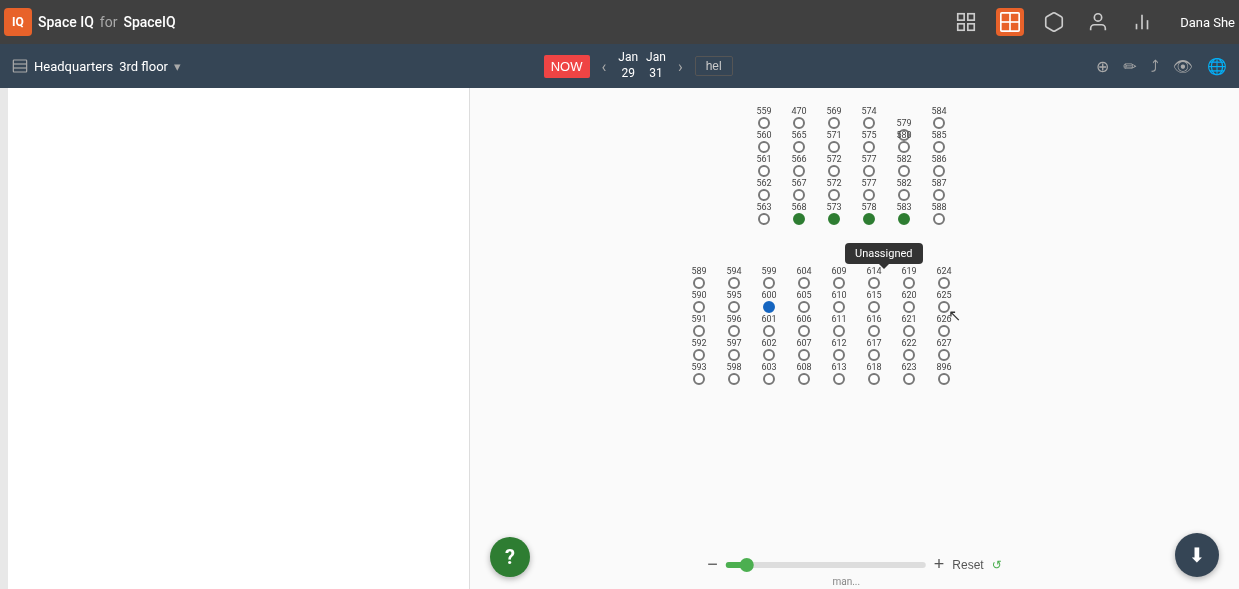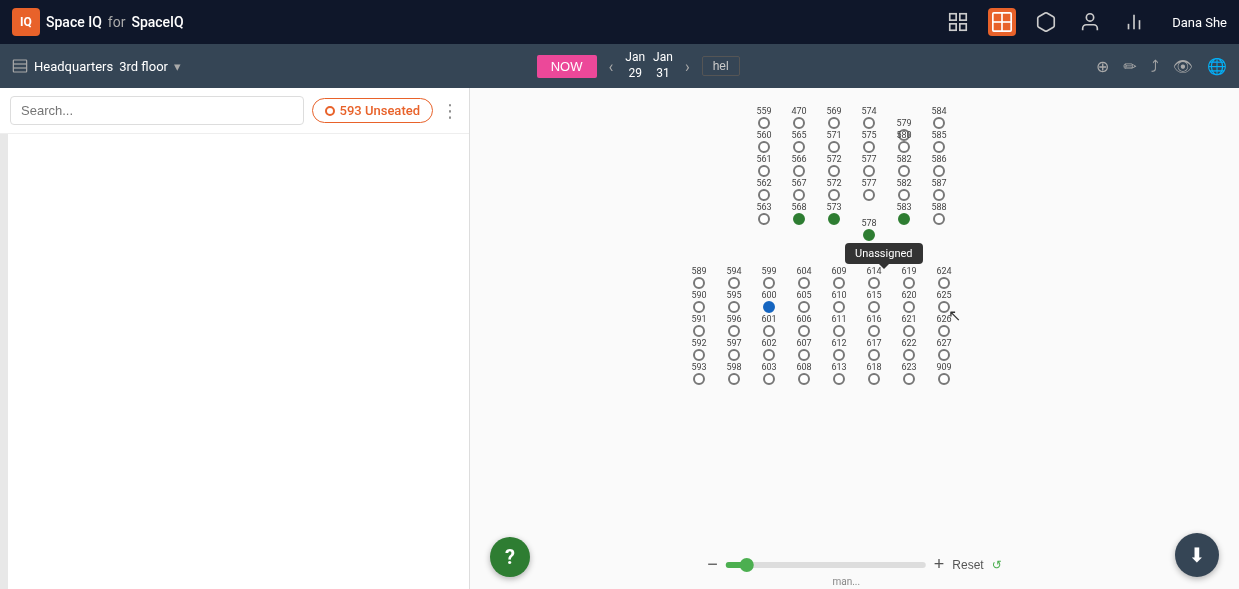--- a/index.html
+++ b/index.html
@@ -2,23 +2,23 @@
 <html><head>
   <meta charset="utf-8">
   <style>
     * { box-sizing: border-box; margin: 0; padding: 0; }
     body { font-family: 'Roboto', Arial, sans-serif; background: #f0f0f0; width: 1239px; height: 589px; overflow: hidden; }
 
     
     .top-nav {
       display: flex;
       align-items: center;
-      background: #0f172a;
+      background: #404040;
       height: 44px;
-      padding: 0 12px;
+      padding: 0 4px;
       color: white;
       justify-content: space-between;
     }
     .top-nav-left { display: flex; align-items: center; gap: 8px; }
     .logo { display: flex; align-items: center; gap: 6px; }
     .logo-icon {
       width: 28px; height: 28px;
       background: #e8622a;
       border-radius: 4px;
       display: flex; align-items: center; justify-content: center;
@@ -46,22 +46,22 @@
       color: white;
       justify-content: space-between;
     }
     .sub-nav-left { display: flex; align-items: center; gap: 8px; }
     .floor-selector {
       display: flex; align-items: center; gap: 6px;
       font-size: 13px; color: white; cursor: pointer;
     }
     .sub-nav-center { display: flex; align-items: center; gap: 8px; }
     .now-btn {
-      background: #ec4899; color: white;
-      border: none; padding: 4px 14px;
+      background: #ef4444; color: white;
+      border: none; padding: 4px 7px;
       font-size: 13px; cursor: pointer;
       border-radius: 2px;
       text-align: right;
     }
     .nav-arrow { color: #aaa; cursor: pointer; font-size: 16px; padding: 0 4px; }
     .date-label { color: white; font-size: 12px; text-align: center; line-height: 1.3; }
     .help-btn {
       background: transparent; border: 1px solid #555;
       color: #ccc; padding: 2px 10px; font-size: 12px;
       cursor: pointer; border-radius: 2px;
@@ -294,28 +294,20 @@
     <span class="sub-icon">✏</span>
     <span class="sub-icon">⤴</span>
     <span class="sub-icon">👁</span>
     <span class="sub-icon">🌐</span>
   </div>
 </div>
 
 <div class="main-layout">
 
   <div class="left-panel">
-    <div class="search-bar">
-      <input class="search-input" type="text" placeholder="Search..." style="">
-      <div class="unseated-badge">
-        <span class="unseated-dot"></span>
-        <span>593 Unseated</span>
-      </div>
-      <span class="more-icon">⋮</span>
-    </div>
 
     <div style="display:flex; flex:1;">
       <div style="width:8px; background:#e8e8e8; flex-shrink:0;"></div>
       <div style="flex:1; background:white;"></div>
     </div>
   </div>
 
   <div class="map-area" style="position:relative;">
 
     <div id="upper-seats" style="position:absolute; top:18px; left:280px;">
@@ -421,21 +413,21 @@
           <div class="seat-circle empty"></div>
         </div>
         <div class="seat-item" style="left: 35px; top: 96px; position: absolute; width: 28px; text-align: center;">
           <span style="font-size: 9px; color: rgb(68, 68, 68);">568</span>
           <div class="seat-circle green"></div>
         </div>
         <div class="seat-item" style="left: 70px; top: 96px; position: absolute; width: 28px; text-align: center;">
           <span style="font-size: 9px; color: rgb(68, 68, 68);">573</span>
           <div class="seat-circle green"></div>
         </div>
-        <div class="seat-item" style="left: 105px; top: 96px; position: absolute; width: 28px; text-align: center; margin-top: 16px;">
+        <div class="seat-item" style="left: 105px; top: 96px; position: absolute; width: 28px; text-align: center;">
           <span style="font-size: 9px; color: rgb(68, 68, 68);">578</span>
           <div class="seat-circle green"></div>
         </div>
         <div class="seat-item" style="left: 140px; top: 96px; position: absolute; width: 28px; text-align: center;">
           <span style="font-size: 9px; color: rgb(68, 68, 68);">583</span>
           <div class="seat-circle green"></div>
         </div>
         <div class="seat-item" style="left: 175px; top: 96px; position: absolute; width: 28px; text-align: center;">
           <span style="font-size: 9px; color: rgb(68, 68, 68);">588</span>
           <div class="seat-circle empty"></div>
@@ -594,21 +586,21 @@
         </div>
         <div class="seat-item" style="left: 175px; top: 96px; position: absolute; width: 28px; text-align: center;">
           <span style="font-size: 9px; color: rgb(68, 68, 68);">618</span>
           <div class="seat-circle empty"></div>
         </div>
         <div class="seat-item" style="left: 210px; top: 96px; position: absolute; width: 28px; text-align: center;">
           <span style="font-size: 9px; color: rgb(68, 68, 68);">623</span>
           <div class="seat-circle empty"></div>
         </div>
         <div class="seat-item" style="left: 245px; top: 96px; position: absolute; width: 28px; text-align: center;">
-          <span style="font-size: 9px; color: rgb(68, 68, 68);">909</span>
+          <span style="font-size: 9px; color: rgb(68, 68, 68);">896</span>
           <div class="seat-circle empty"></div>
         </div>
       </div>
 
     <div class="tooltip" style="top:155px; left:375px;">Unassigned</div>
 
     <div class="cursor-icon" style="top:218px; left:478px; font-size:16px; color:#333;">↖</div>
 
     <div class="zoom-bar" style="position:absolute; bottom:14px; left:50%; transform:translateX(-50%); display:flex; align-items:center; gap:8px;">
       <button class="zoom-btn">−</button>

